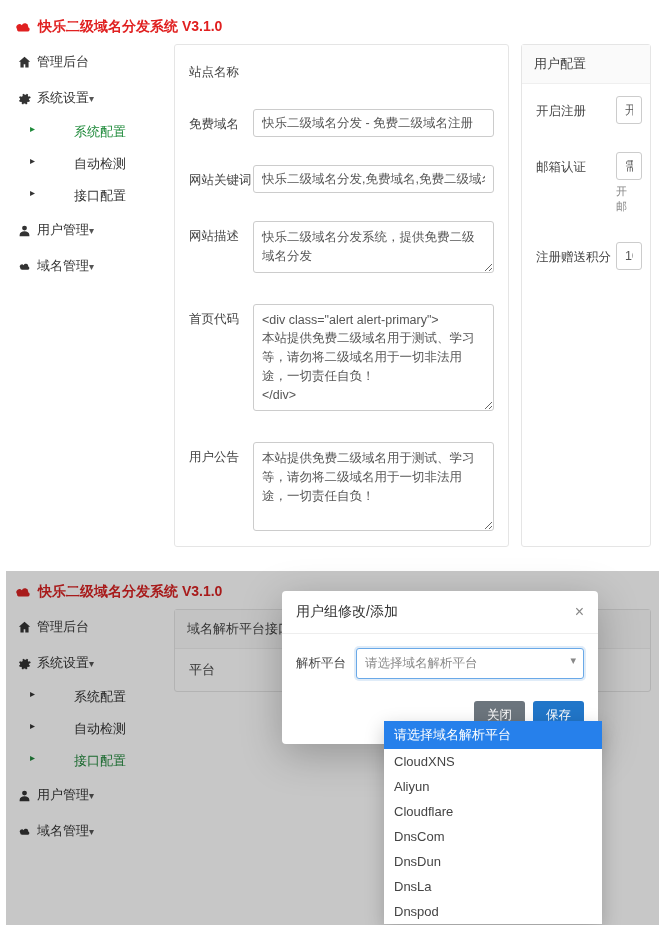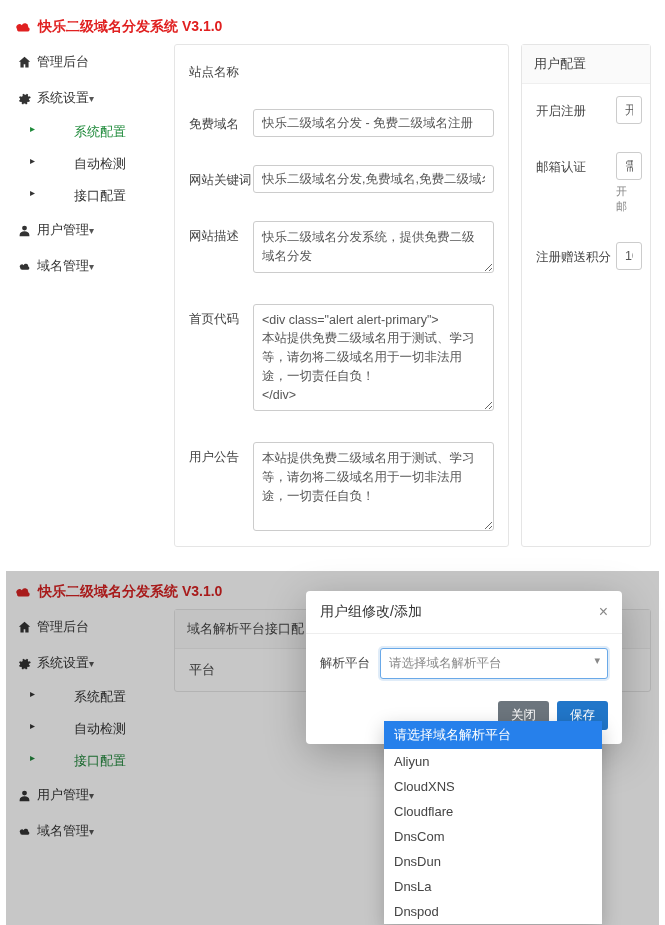--- a/index.html
+++ b/index.html
@@ -44,21 +44,21 @@
     }
     .form-textarea { line-height: 1.5; }
     .form-select { appearance: none; background: #fff; position: relative; }
     
     
     .dim-overlay-wrap { position: relative; }
     .dim { filter: brightness(0.78) grayscale(0.06); }
     
     
     .modal {
-      position: absolute; top: 20px; left: 300px; width: 316px;
+      position: absolute; top: 20px; left: 276px; width: 316px;
       background: #fff; border-radius: 4px;
       box-shadow: 0 10px 40px rgba(0,0,0,0.25);
       z-index: 5;
     }
     .modal-header {
       display: flex; justify-content: space-between; align-items: center;
       padding: 12px 14px; border-bottom: 1px solid #eee;
     }
     .modal-title { font-size: 14px; color: #333; }
     .modal-close { cursor: pointer; color: #888; font-size: 16px; line-height: 1; }
@@ -283,22 +283,22 @@
         </div>
       </div>
       <div class="modal-footer">
         <button class="btn btn-secondary">关闭</button>
         <button class="btn btn-primary">保存</button>
       </div>
     </div>
 
     <div class="dropdown-list">
       <div class="opt selected">请选择域名解析平台</div>
+      <div class="opt">CloudXNS</div>
       <div class="opt">Aliyun</div>
-      <div class="opt">CloudXNS</div>
       <div class="opt">Cloudflare</div>
       <div class="opt">DnsCom</div>
       <div class="opt">DnsDun</div>
       <div class="opt">DnsLa</div>
       <div class="opt">Dnspod</div>
     </div>
   </div>
 
 </div>
 

